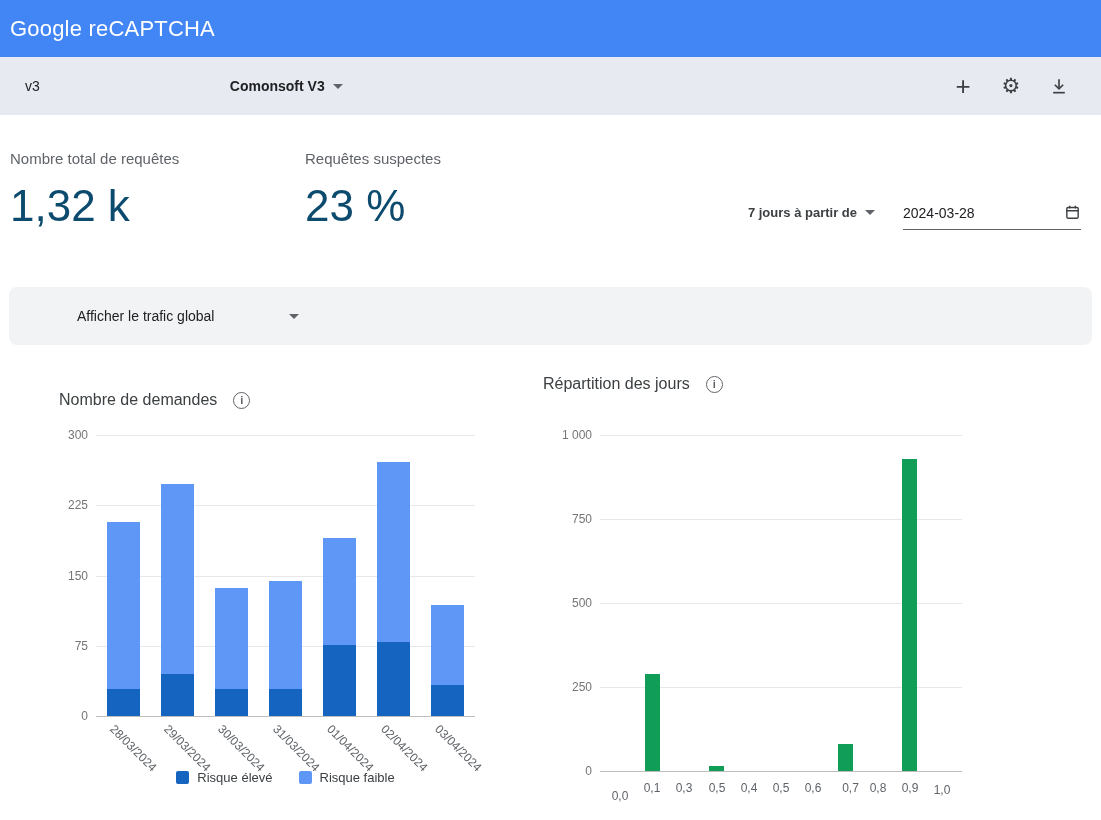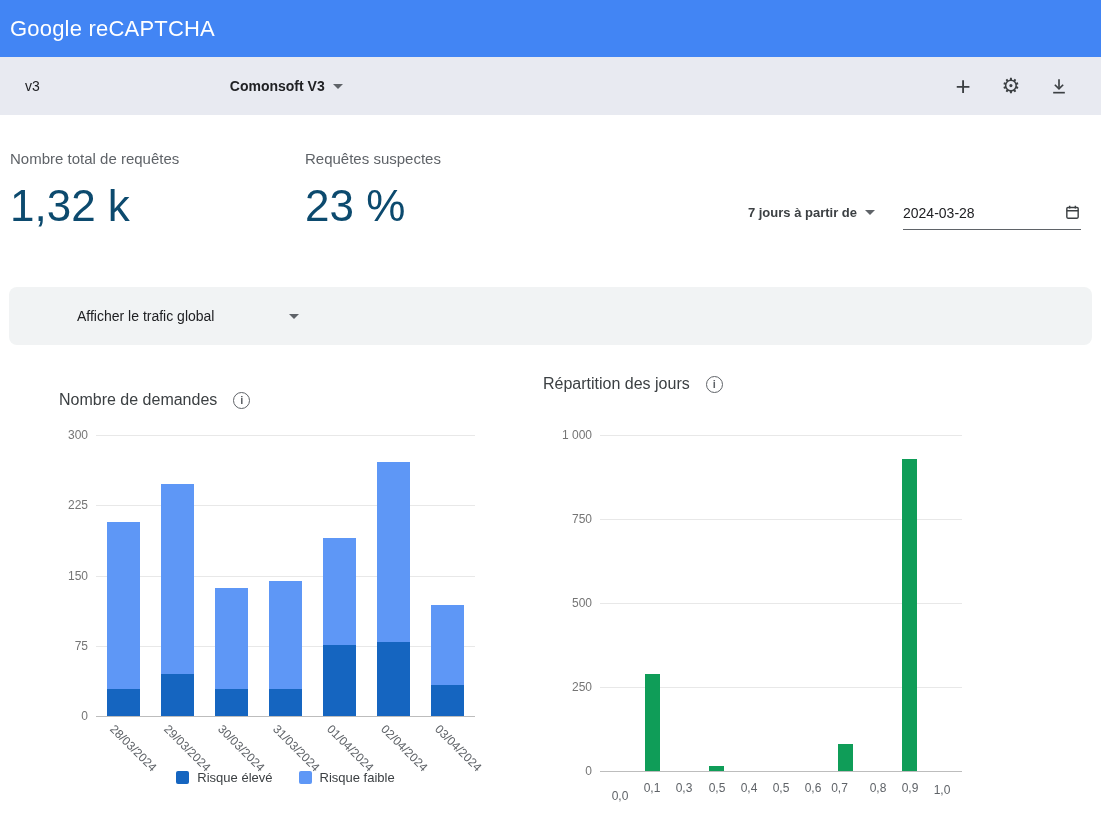--- a/index.html
+++ b/index.html
@@ -187,21 +187,21 @@
       <div class="ytick" style="top: 77px;">750</div>
       <div class="gridline" style="top: 0px;"></div>
       <div class="ytick" style="top: -7px;">1 000</div>
       <div class="xtick" style="left: 20px; top: 346px; margin-top: 8px;">0,0</div>
       <div class="xtick" style="left: 52px; top: 346px;">0,1</div>
       <div class="xtick" style="left: 84px; top: 346px;">0,3</div>
       <div class="xtick" style="left: 117px; top: 346px;">0,5</div>
       <div class="xtick" style="left: 149px; top: 346px;">0,4</div>
       <div class="xtick" style="left: 181px; top: 346px;">0,5</div>
       <div class="xtick" style="left: 213px; top: 346px;">0,6</div>
-      <div class="xtick" style="left: 234px; top: 346px; padding-left: 11px;">0,7</div>
+      <div class="xtick" style="left: 245px; top: 346px; padding-left: 11px;">0,7</div>
       <div class="xtick" style="left: 278px; top: 346px;">0,8</div>
       <div class="xtick" style="left: 310px; top: 346px;">0,9</div>
       <div class="xtick" style="left: 342px; top: 348px;">1,0</div>
       <div class="bar" style="left: 45px; width: 15px; bottom: 0px; height: 97px; background: rgb(15, 157, 88);"></div>
       <div class="bar" style="left: 109px; width: 15px; bottom: 0px; height: 5px; background: rgb(15, 157, 88);"></div>
       <div class="bar" style="left: 238px; width: 15px; bottom: 0px; height: 27px; background: rgb(15, 157, 88);"></div>
       <div class="bar" style="left: 302px; width: 15px; bottom: 0px; height: 312px; background: rgb(15, 157, 88);"></div>
     </div>
 
 </div>

